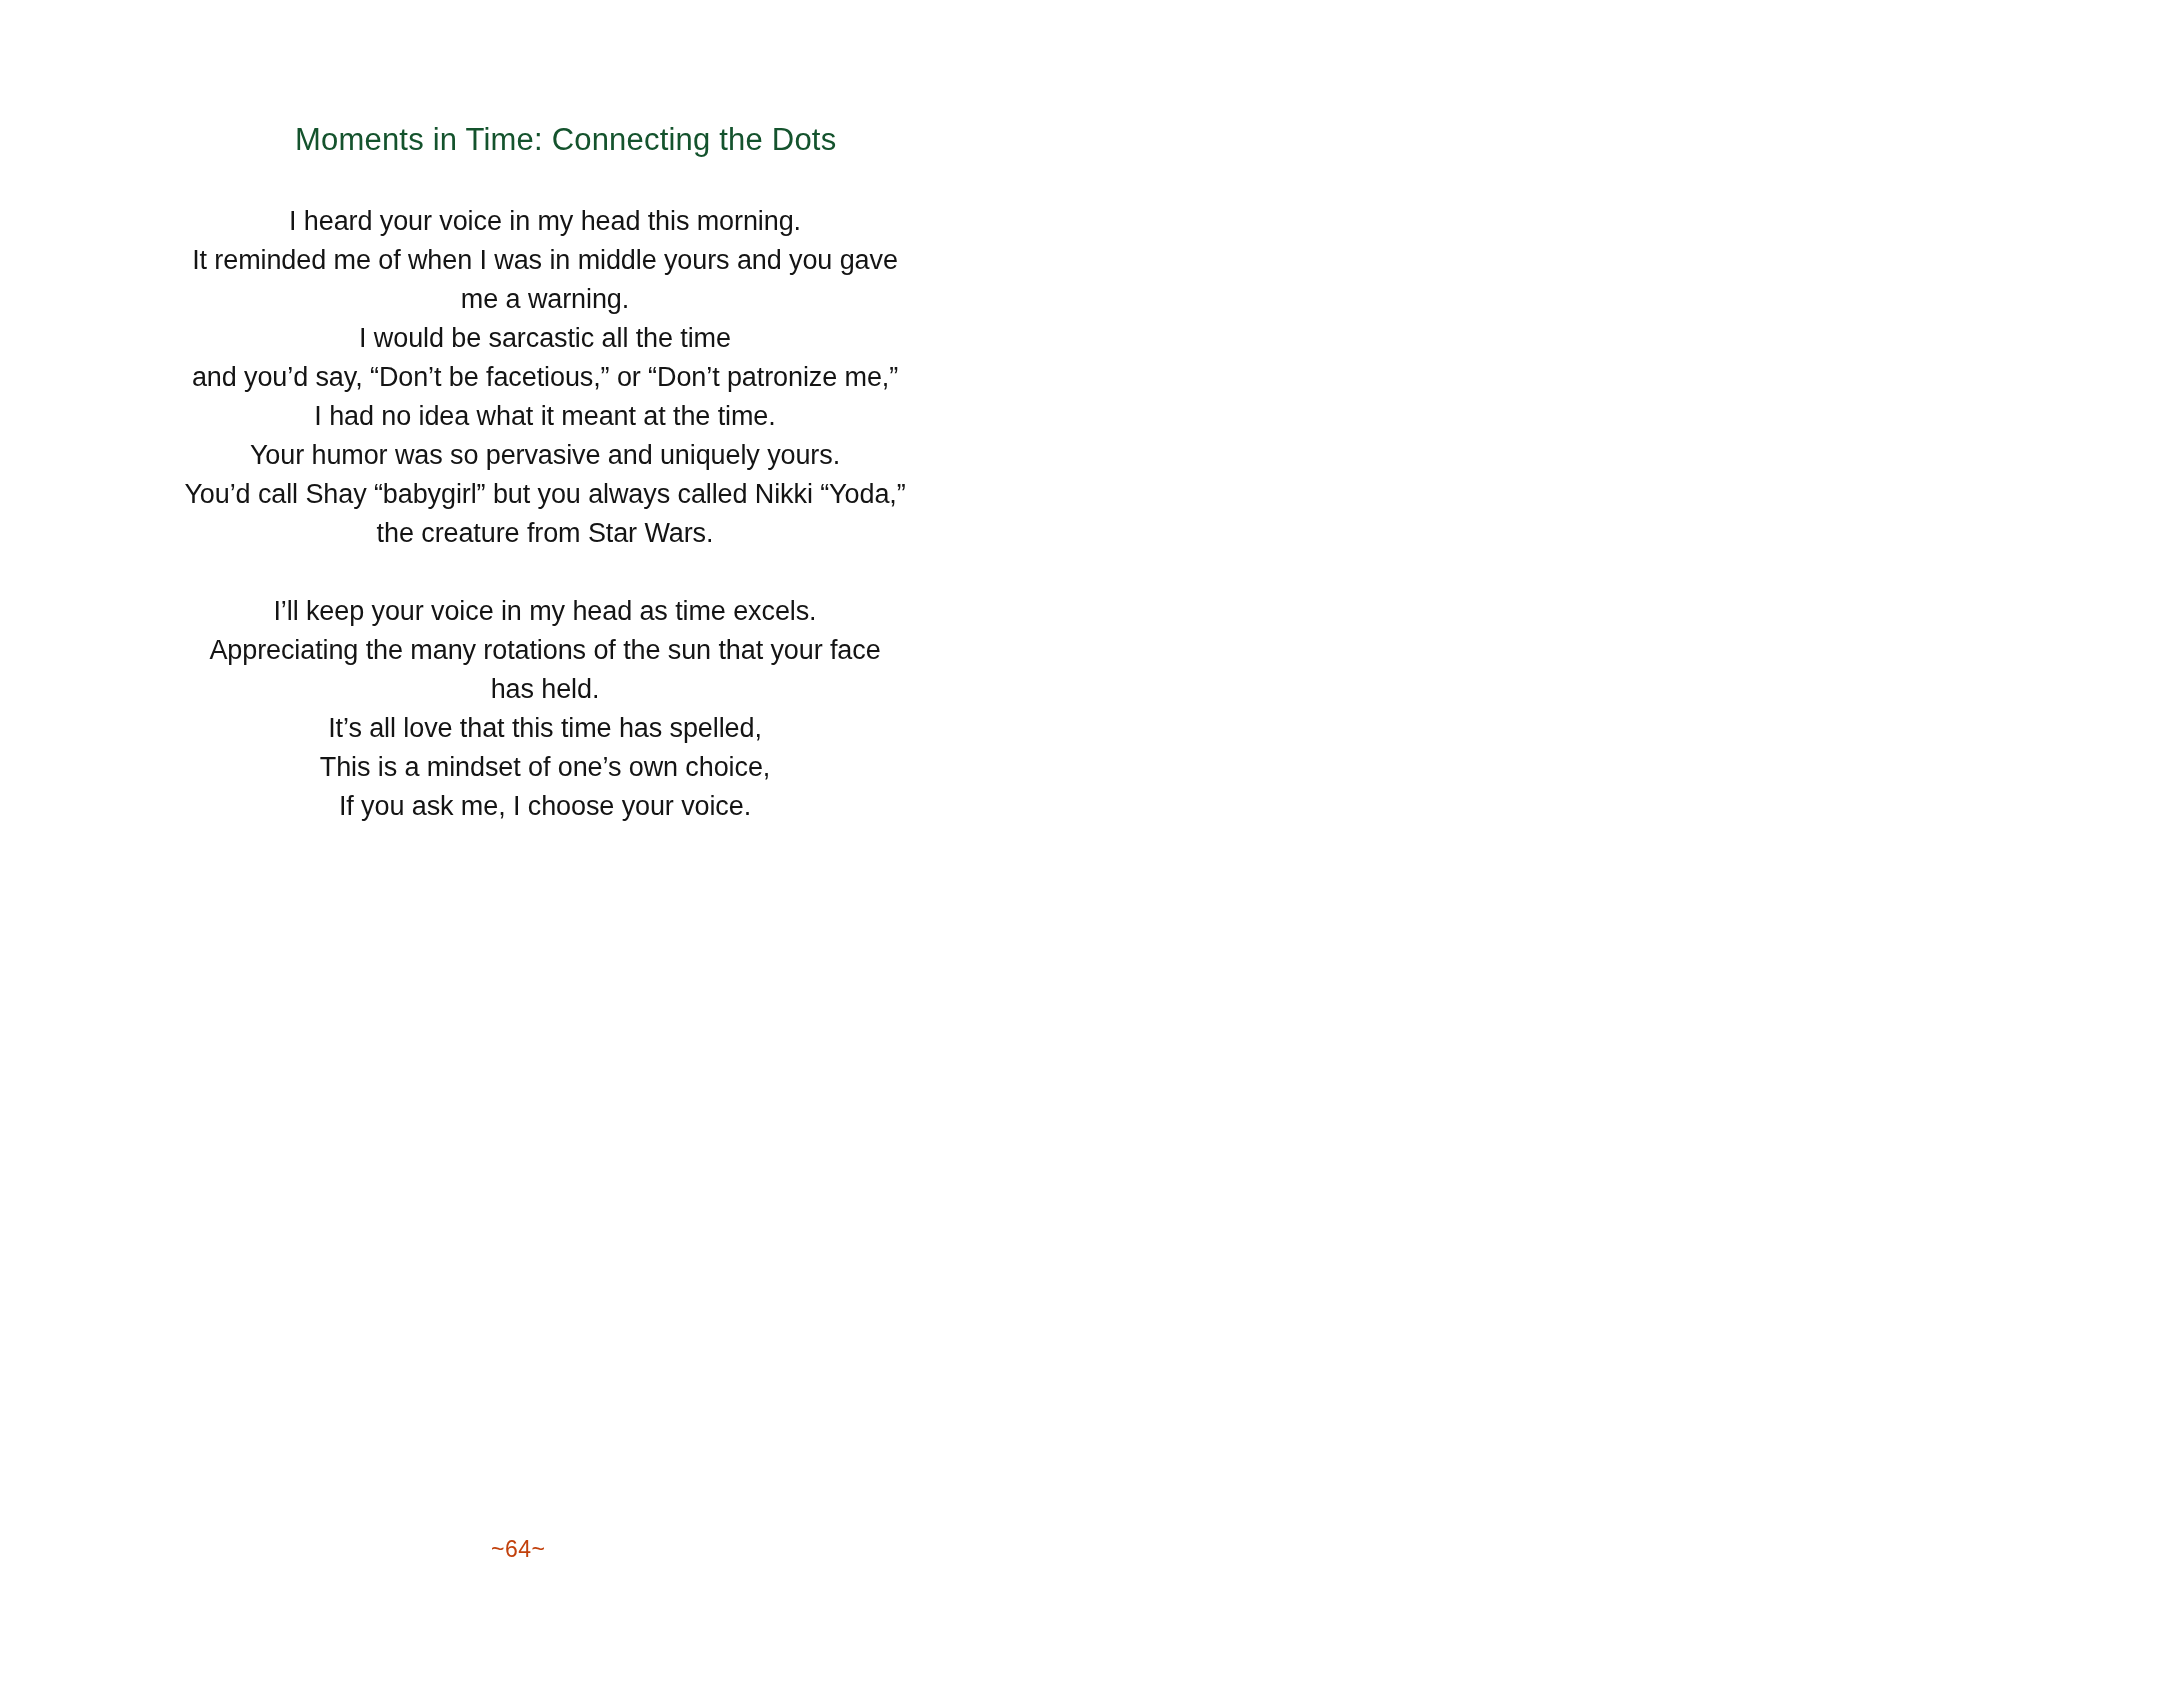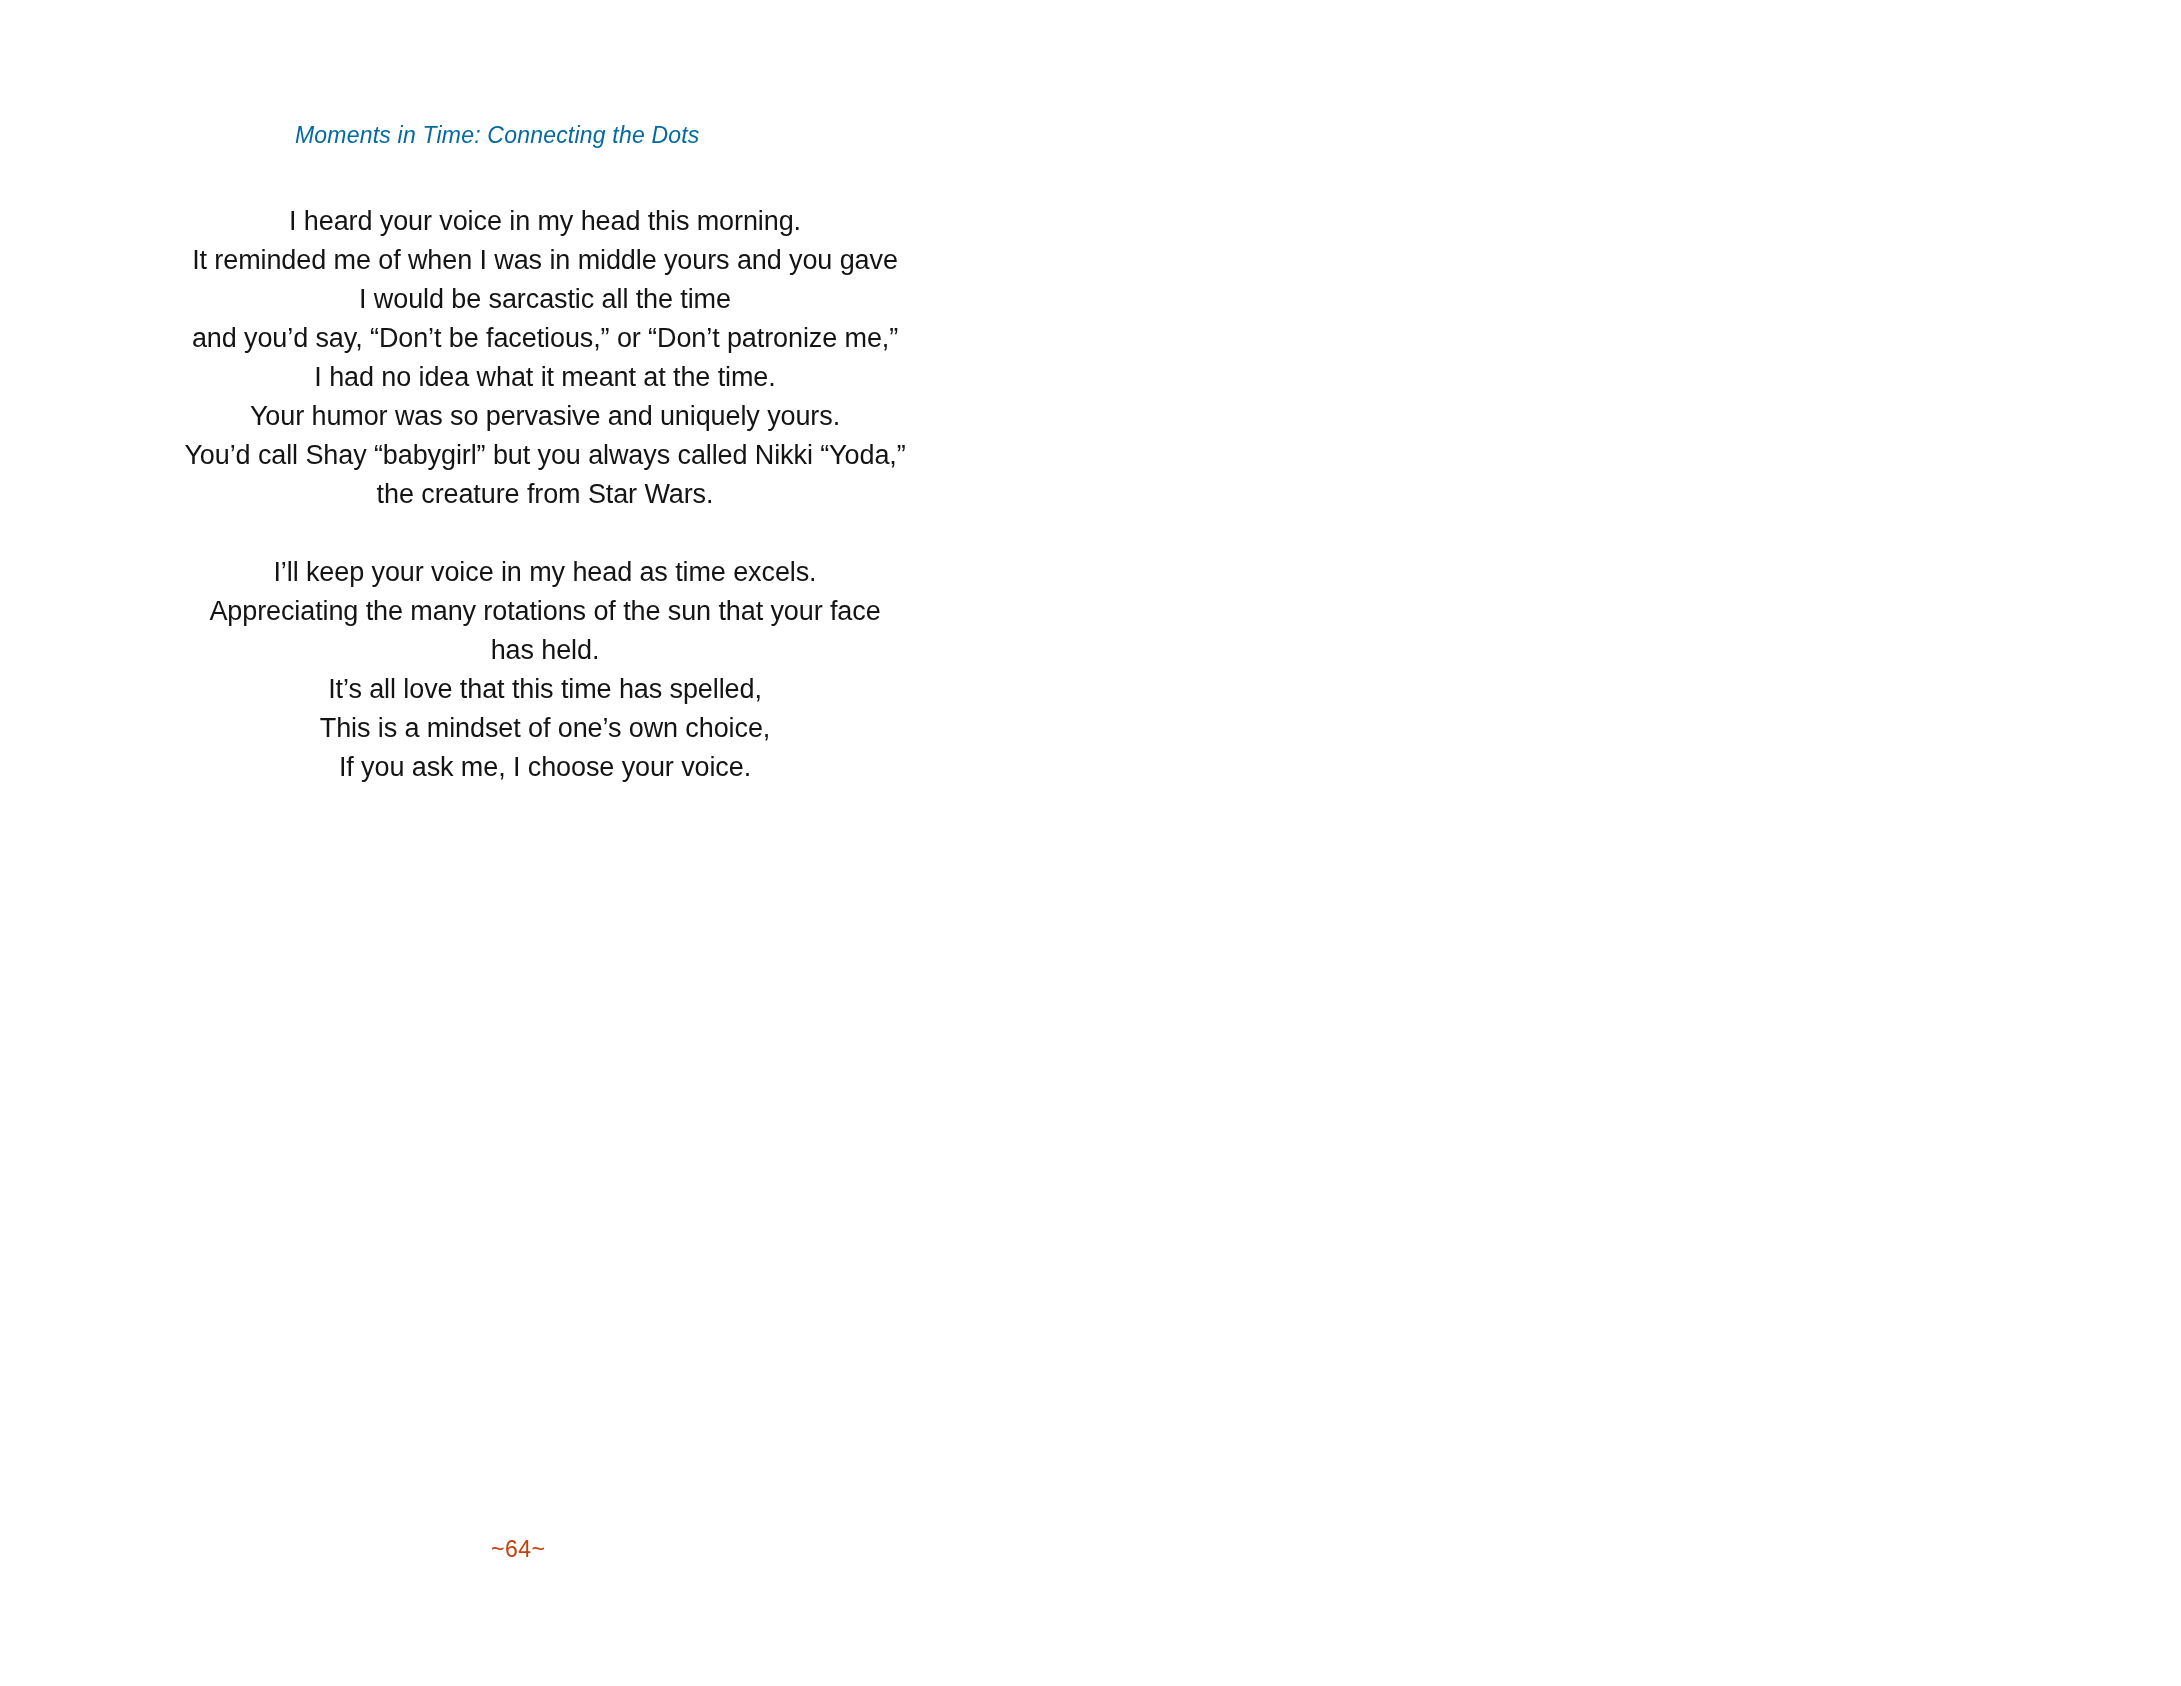--- a/index.html
+++ b/index.html
@@ -28,24 +28,23 @@
     height: 1686px;
     box-sizing: border-box;
   }
   .page-left  { width: 1091px; }
   .page-right { width: 1091px; }
 
   
   .running-head {
     position: absolute;
     top: 122px;
-    font-style: italic;
-    font-size: 23px;
+    font-size: 31px;
     letter-spacing: 0.2px;
-    color: #0369a1;
+    color: #14532d;
     white-space: nowrap;
   }
   .running-head-left  { left: 295px; }
 
   
   .body-col {
     position: absolute;
     font-size: 27px;
     line-height: 39px;
     color: #141414;
@@ -79,20 +78,21 @@
 <div class="spread">
 
   <div class="page page-left">
 
     <div class="running-head running-head-left">Moments in Time: Connecting the Dots</div>
 
     <div class="body-col body-col-left" id="left-stanzas">
         <p class="stanza">
           <span class="line">I heard your voice in my head this morning.</span>
           <span class="line">It reminded me of when I was in middle yours and you gave</span>
+          <span class="line">me a warning.</span>
           <span class="line">I would be sarcastic all the time</span>
           <span class="line">and you’d say, “Don’t be facetious,” or “Don’t patronize me,”</span>
           <span class="line">I had no idea what it meant at the time.</span>
           <span class="line">Your humor was so pervasive and uniquely yours.</span>
           <span class="line">You’d call Shay “babygirl” but you always called Nikki “Yoda,”</span>
           <span class="line">the creature from Star Wars.</span>
         </p>
         <p class="stanza">
           <span class="line">I’ll keep your voice in my head as time excels.</span>
           <span class="line">Appreciating the many rotations of the sun that your face</span>

